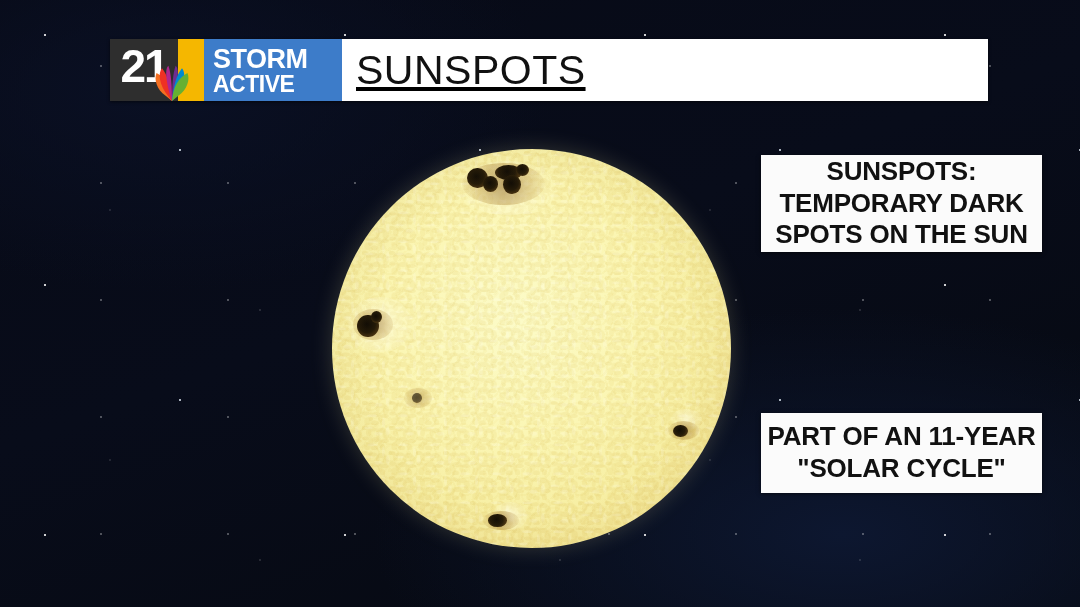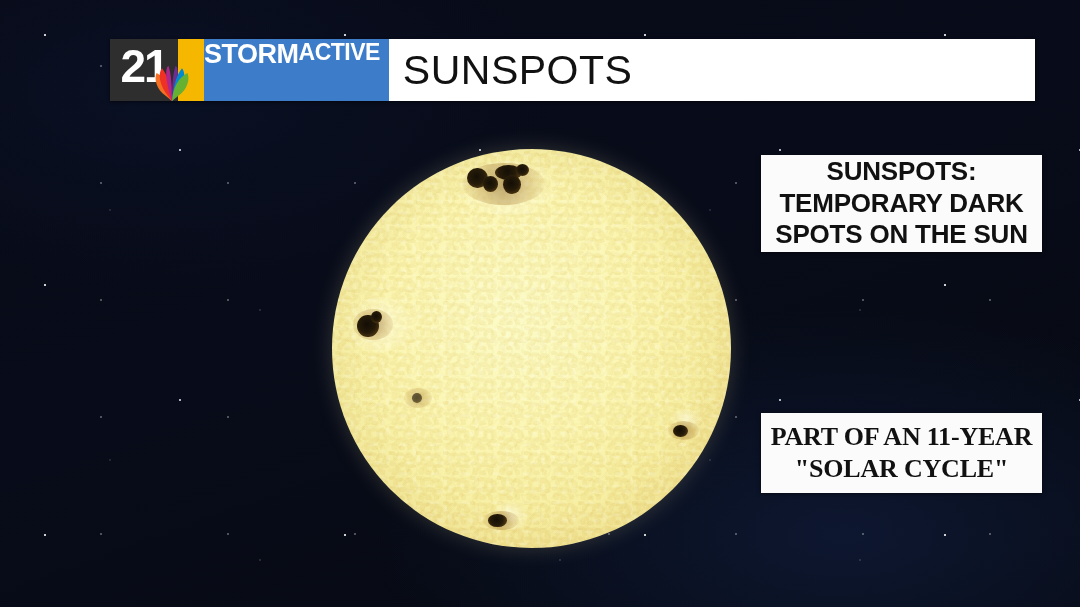--- a/index.html
+++ b/index.html
@@ -99,23 +99,23 @@
     position: absolute;
     left: 144px;
     top: 62px;
     width: 56px;
     height: 40px;
     z-index: 5;
     pointer-events: none;
   }
   .storm-block {
     background: #3d7cc9;
-    padding: 2px 9px 0 0;
-    display: flex;
-    flex-direction: row;
+    padding: 2px 9px 0 9px;
+    display: flex;
+    flex-direction: column;
     justify-content: center;
     min-width: 120px;
   }
   .storm-block .storm {
     color: #fff;
     font-size: 27px;
     font-weight: 700;
     line-height: 0.98;
     letter-spacing: -0.5px;
   }
@@ -125,20 +125,21 @@
     font-weight: 700;
     line-height: 1;
     letter-spacing: -0.5px;
   }
   .title-bar {
     background: #ffffff;
     width: 632px;
     display: flex;
     align-items: center;
     padding-left: 14px;
+    text-decoration: underline;
   }
   .title-bar .title {
     color: #111;
     font-size: 41px;
     font-weight: 400;
     letter-spacing: 0.5px;
     line-height: 1;
   }
 
   
@@ -254,21 +255,21 @@
     margin: 0;
     font-size: 26px;
     font-weight: 700;
     line-height: 1.22;
     letter-spacing: -0.2px;
     padding: 0 6px;
     white-space: pre-line;
   }
   #box1 { top: 155px; height: 97px; }
   #box2 { top: 276px; height: 96px; }
-  #box3 { top: 413px; height: 80px; font-family: Liberation Serif, serif; }
+  #box3 { top: 413px; height: 80px; }
 </style>
 </head>
 <body>
 
 <div id="stage">
 
   <div class="bg-space">
     <div class="stars stars-a"></div>
     <div class="stars stars-b"></div>
     <div class="stars stars-c"></div>

